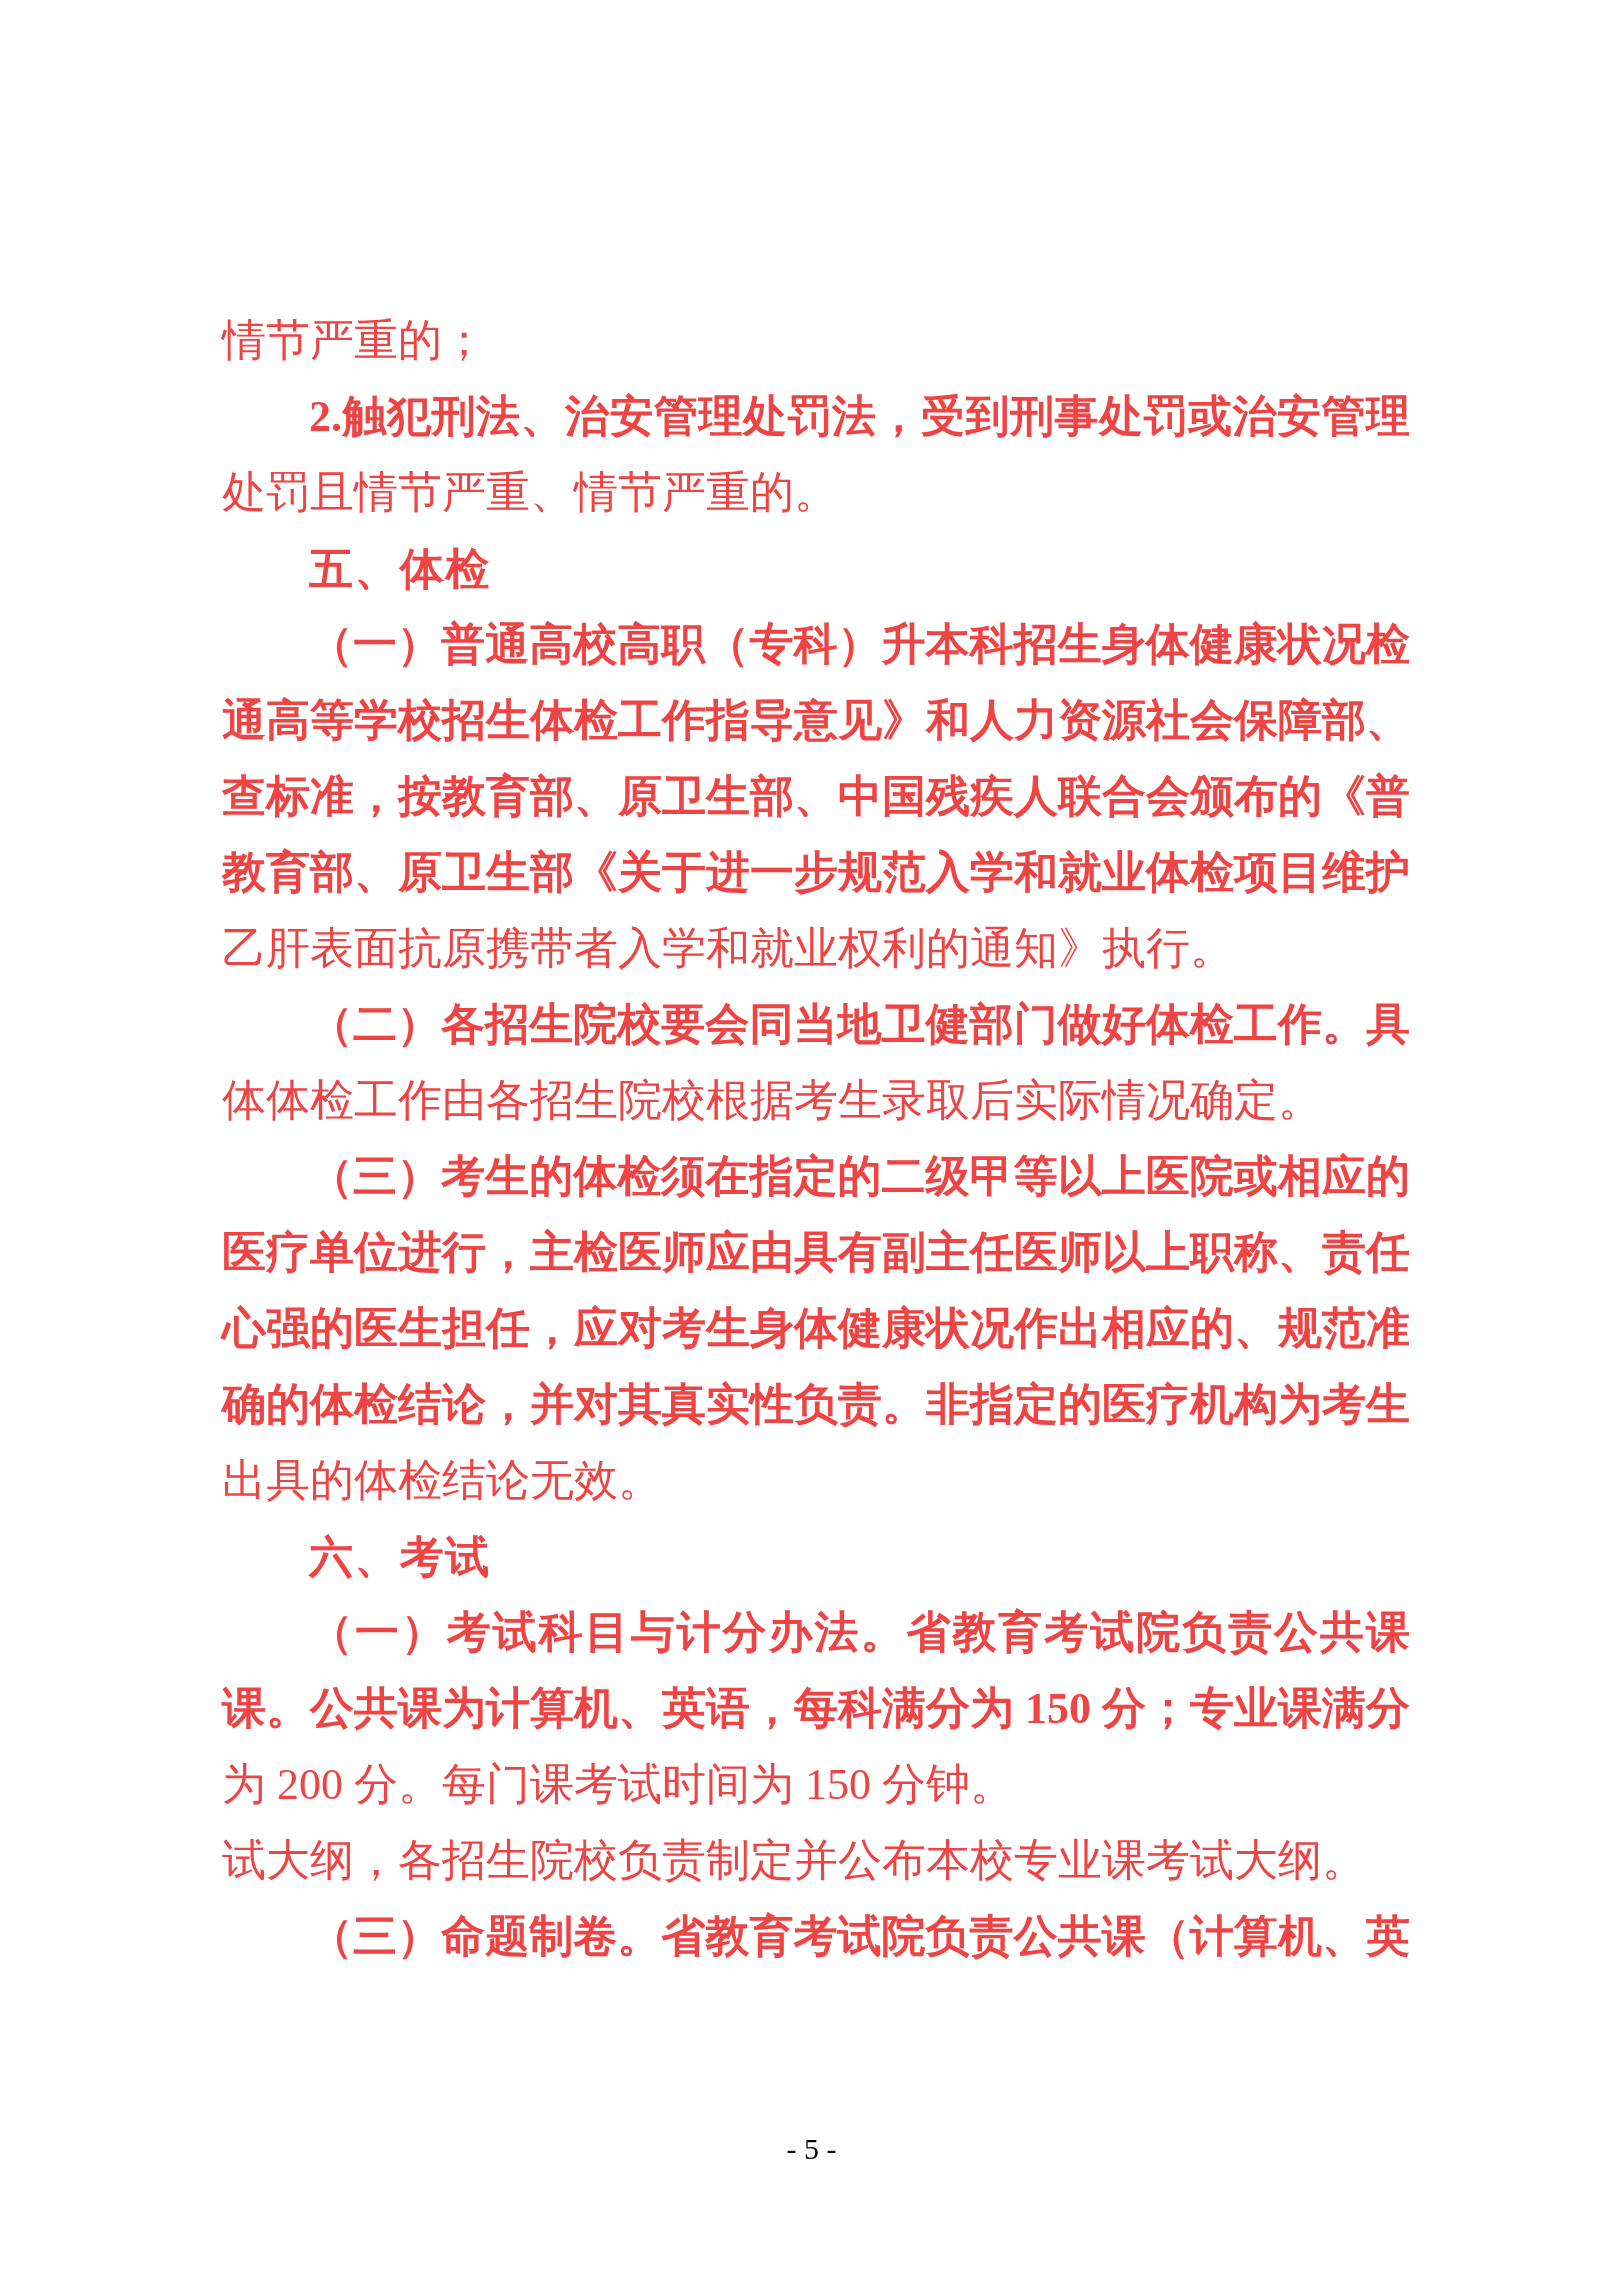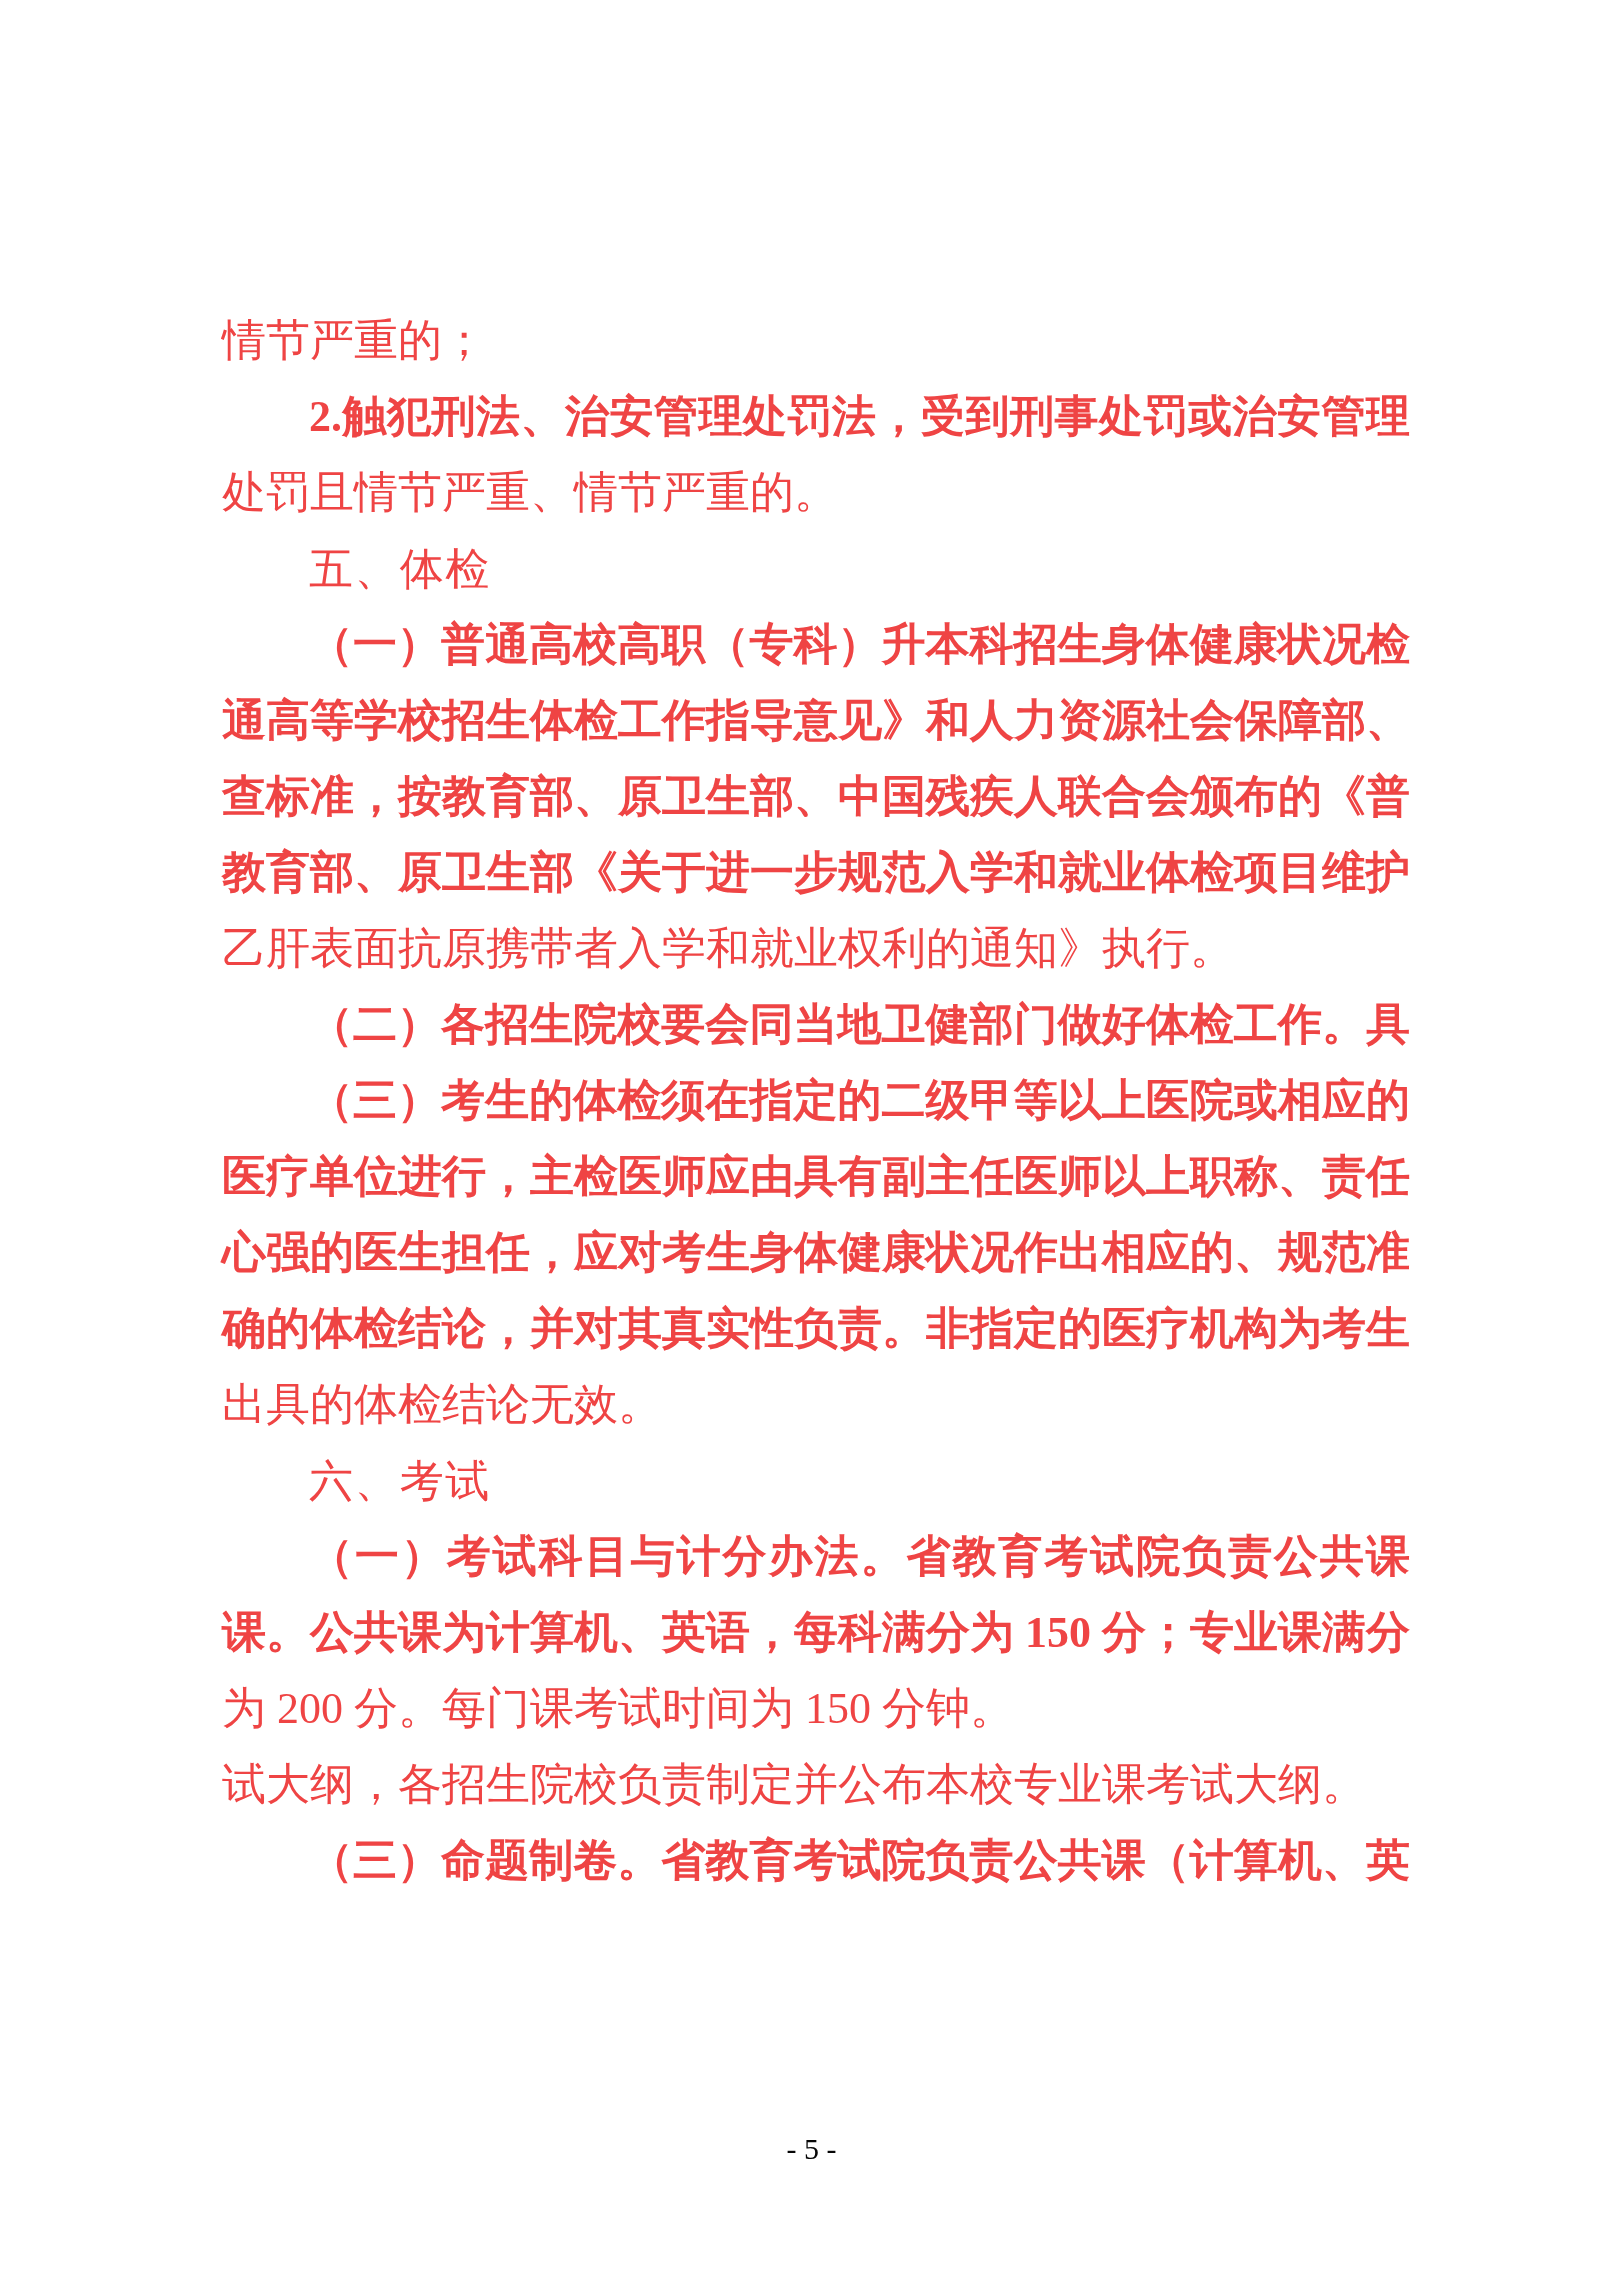--- a/index.html
+++ b/index.html
@@ -33,21 +33,21 @@
     text-indent: 87px;
   }
   .fill {
     white-space: normal;
     text-align: justify;
     text-align-last: justify;
     font-weight: bold;
   }
   .heading {
     font-family: "Liberation Sans", "DejaVu Sans", sans-serif;
-    font-weight: normal;
+    font-weight: bold;
     letter-spacing: 1.4px;
   }
   .pagenum {
     position: absolute;
     top: 2130px;
     left: 0;
     width: 1623px;
     height: 38px;
     line-height: 38px;
     text-align: center;
@@ -64,20 +64,21 @@
     <div class="line">情节严重的；</div>
     <div class="line indent fill">2.触犯刑法、治安管理处罚法，受到刑事处罚或治安管理</div>
     <div class="line">处罚且情节严重、情节严重的。</div>
     <div class="line heading indent">五、体检</div>
     <div class="line indent fill">（一）普通高校高职（专科）升本科招生身体健康状况检</div>
     <div class="line fill">通高等学校招生体检工作指导意见》和人力资源社会保障部、</div>
     <div class="line fill">查标准，按教育部、原卫生部、中国残疾人联合会颁布的《普</div>
     <div class="line fill">教育部、原卫生部《关于进一步规范入学和就业体检项目维护</div>
     <div class="line">乙肝表面抗原携带者入学和就业权利的通知》执行。</div>
     <div class="line indent fill">（二）各招生院校要会同当地卫健部门做好体检工作。具</div>
+    <div class="line">体体检工作由各招生院校根据考生录取后实际情况确定。</div>
     <div class="line indent fill">（三）考生的体检须在指定的二级甲等以上医院或相应的</div>
     <div class="line fill">医疗单位进行，主检医师应由具有副主任医师以上职称、责任</div>
     <div class="line fill">心强的医生担任，应对考生身体健康状况作出相应的、规范准</div>
     <div class="line fill">确的体检结论，并对其真实性负责。非指定的医疗机构为考生</div>
     <div class="line">出具的体检结论无效。</div>
     <div class="line heading indent">六、考试</div>
     <div class="line indent fill">（一）考试科目与计分办法。省教育考试院负责公共课</div>
     <div class="line fill">课。公共课为计算机、英语，每科满分为 150 分；专业课满分</div>
     <div class="line">为 200 分。每门课考试时间为 150 分钟。</div>
     <div class="line">试大纲，各招生院校负责制定并公布本校专业课考试大纲。</div>

